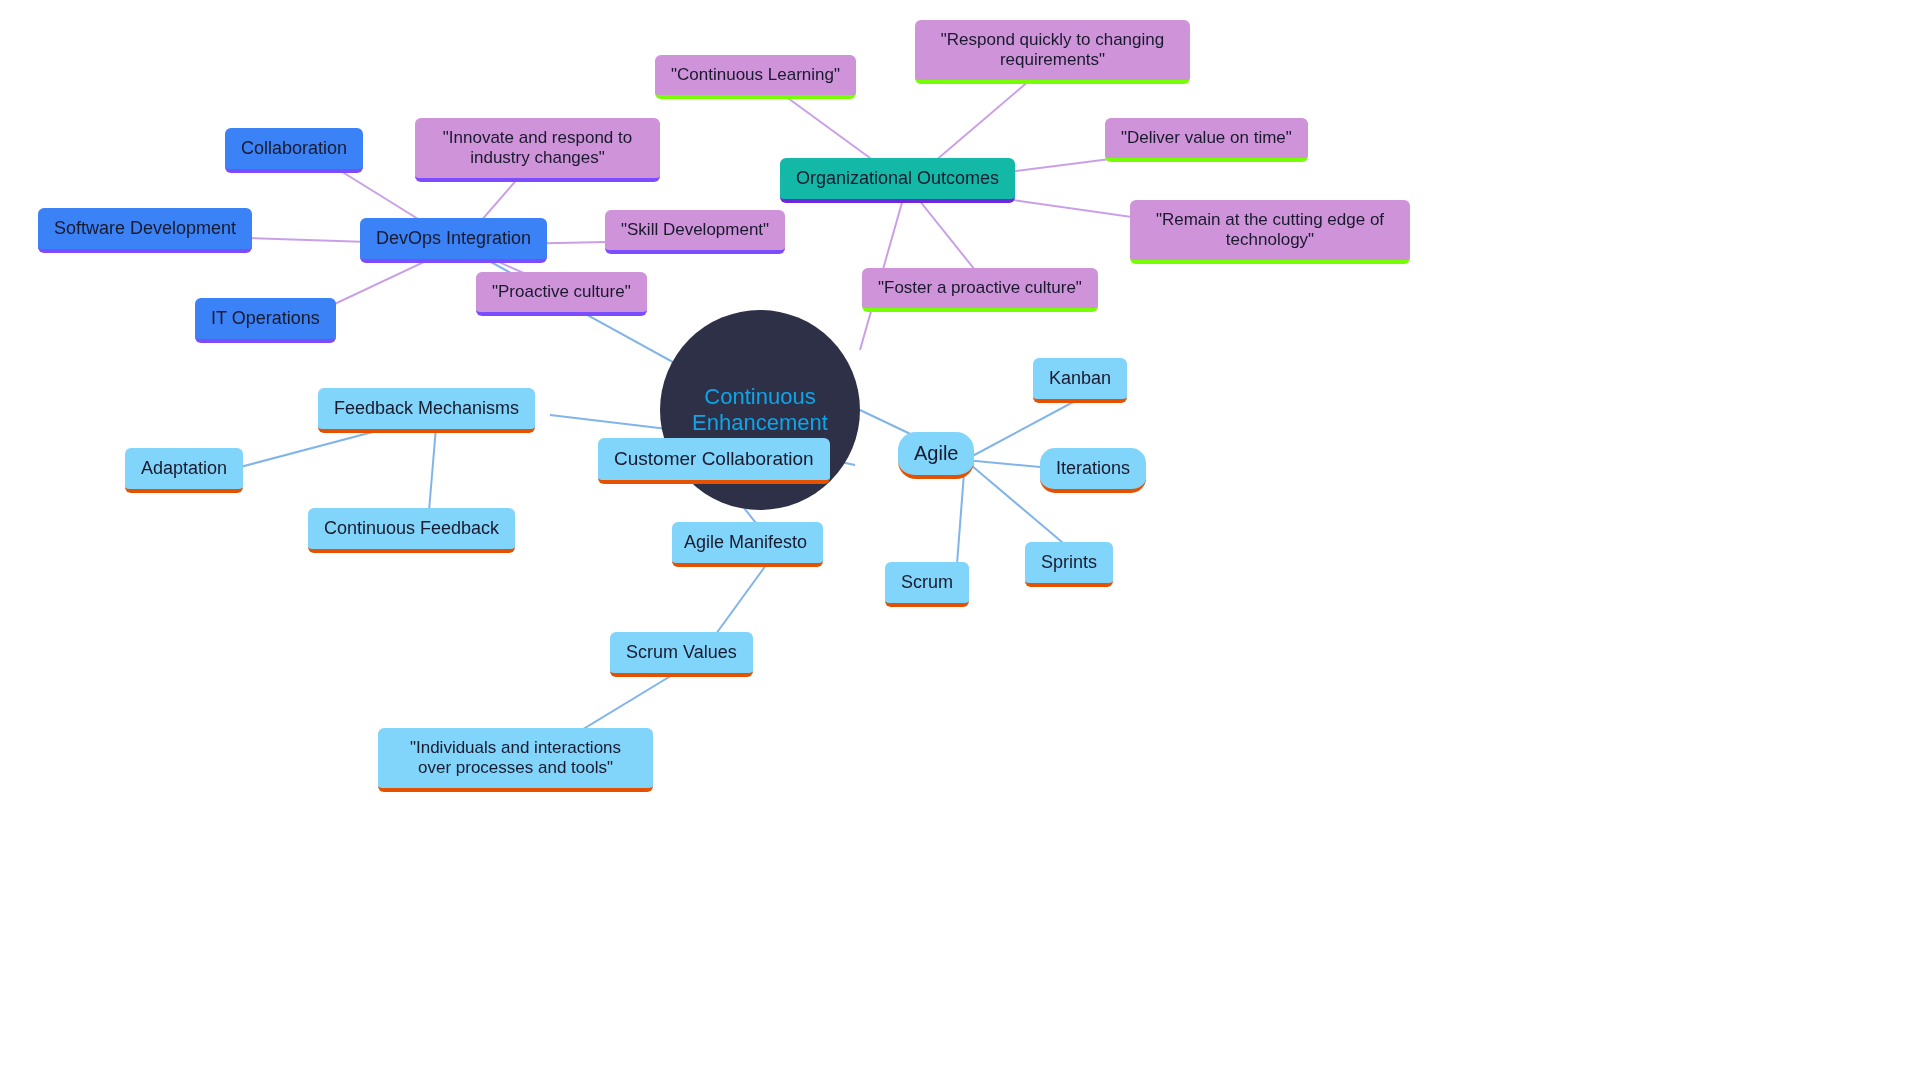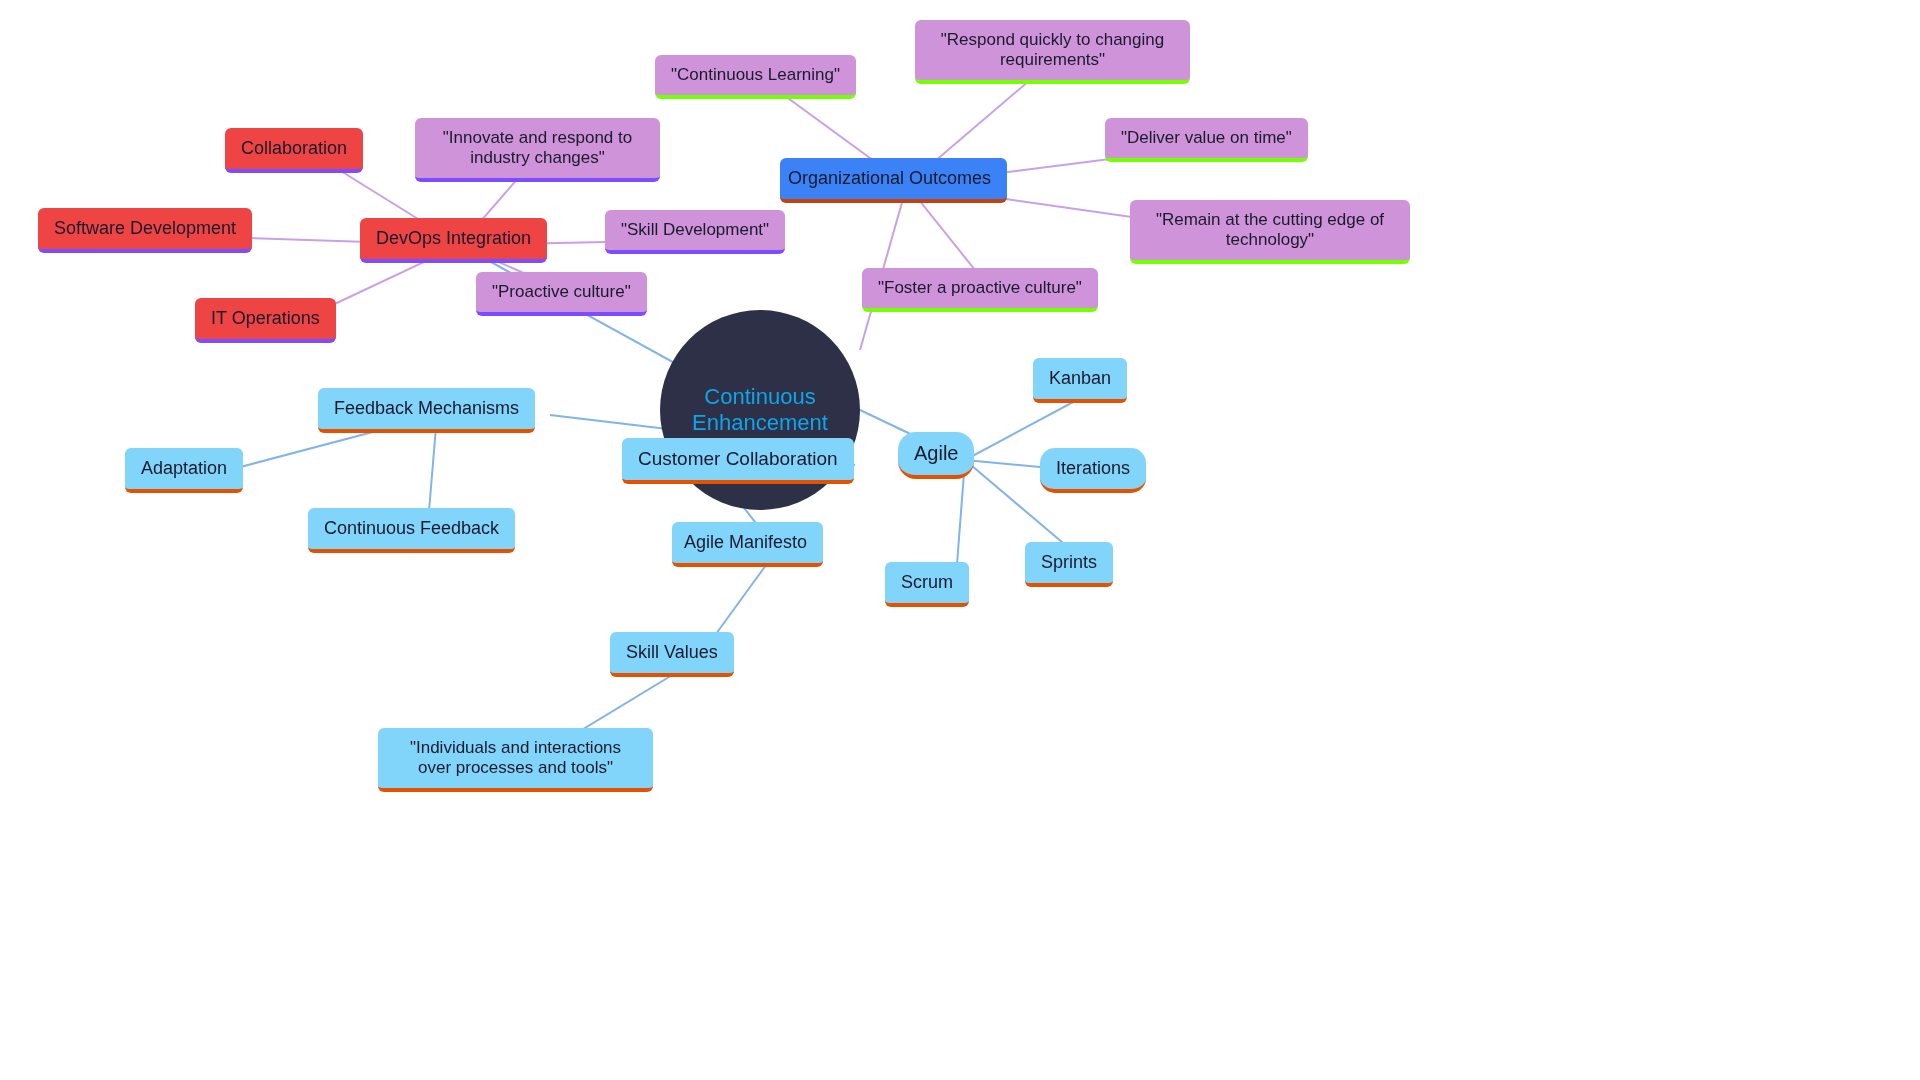--- a/index.html
+++ b/index.html
@@ -38,43 +38,42 @@
       color: #0ea5e9;
       display: flex;
       align-items: center;
       justify-content: center;
       font-size: 22px;
       font-weight: 500;
       text-align: center;
     }
 
     .node-purple {
-      background: #ef4444;
+      background: #3b82f6;
       color: #1a1a2e;
       border-bottom: 4px solid #7c4dff;
     }
 
     .node-purple-quote {
       background: #ce93d8;
       color: #1a1a2e;
       border-bottom: 4px solid #7c4dff;
       white-space: normal;
     }
 
     .node-blue {
       background: #81d4fa;
       color: #1a1a2e;
       border-bottom: 4px solid #e65100;
     }
 
     .node-purple-outcome {
-      background: #3b82f6;
-      color: #1a1a2e;
-      border-bottom: 4px solid #c2410c;
-      padding-left: 8px;
+      background: #14b8a6;
+      color: #1a1a2e;
+      border-bottom: 4px solid #6d28d9;
     }
 
     .node-purple-quote-green {
       background: #ce93d8;
       color: #1a1a2e;
       border-bottom: 4px solid #76ff03;
       white-space: normal;
       text-align: center;
     }
   </style>
@@ -182,30 +181,30 @@
 </div>
 
 <div class="node node-blue" style="left: 125px; top: 448px;">
   <span>Adaptation</span>
 </div>
 
 <div class="node node-blue" style="left: 308px; top: 508px;">
   <span>Continuous Feedback</span>
 </div>
 
-<div class="node node-blue" style="left: 598px; top: 438px; font-size: 19px; margin-left: 24px;">
+<div class="node node-blue" style="left: 598px; top: 438px; font-size: 19px;">
   <span>Customer Collaboration</span>
 </div>
 
 <div class="node node-blue" style="left: 672px; top: 522px; padding-left: 12px;">
   <span>Agile Manifesto</span>
 </div>
 
 <div class="node node-blue" style="left: 610px; top: 632px;">
-  <span>Skill Values</span>
+  <span>Scrum Values</span>
 </div>
 
 <div class="node node-blue" style="left: 378px; top: 728px; width: 275px; white-space: normal; text-align: center; font-size: 17px;">
   <span>"Individuals and interactions over processes and tools"</span>
 </div>
 
 <div class="node node-blue" style="left: 898px; top: 432px; font-size: 20px; border-radius: 18px;">
   <span>Agile</span>
 </div>
 

